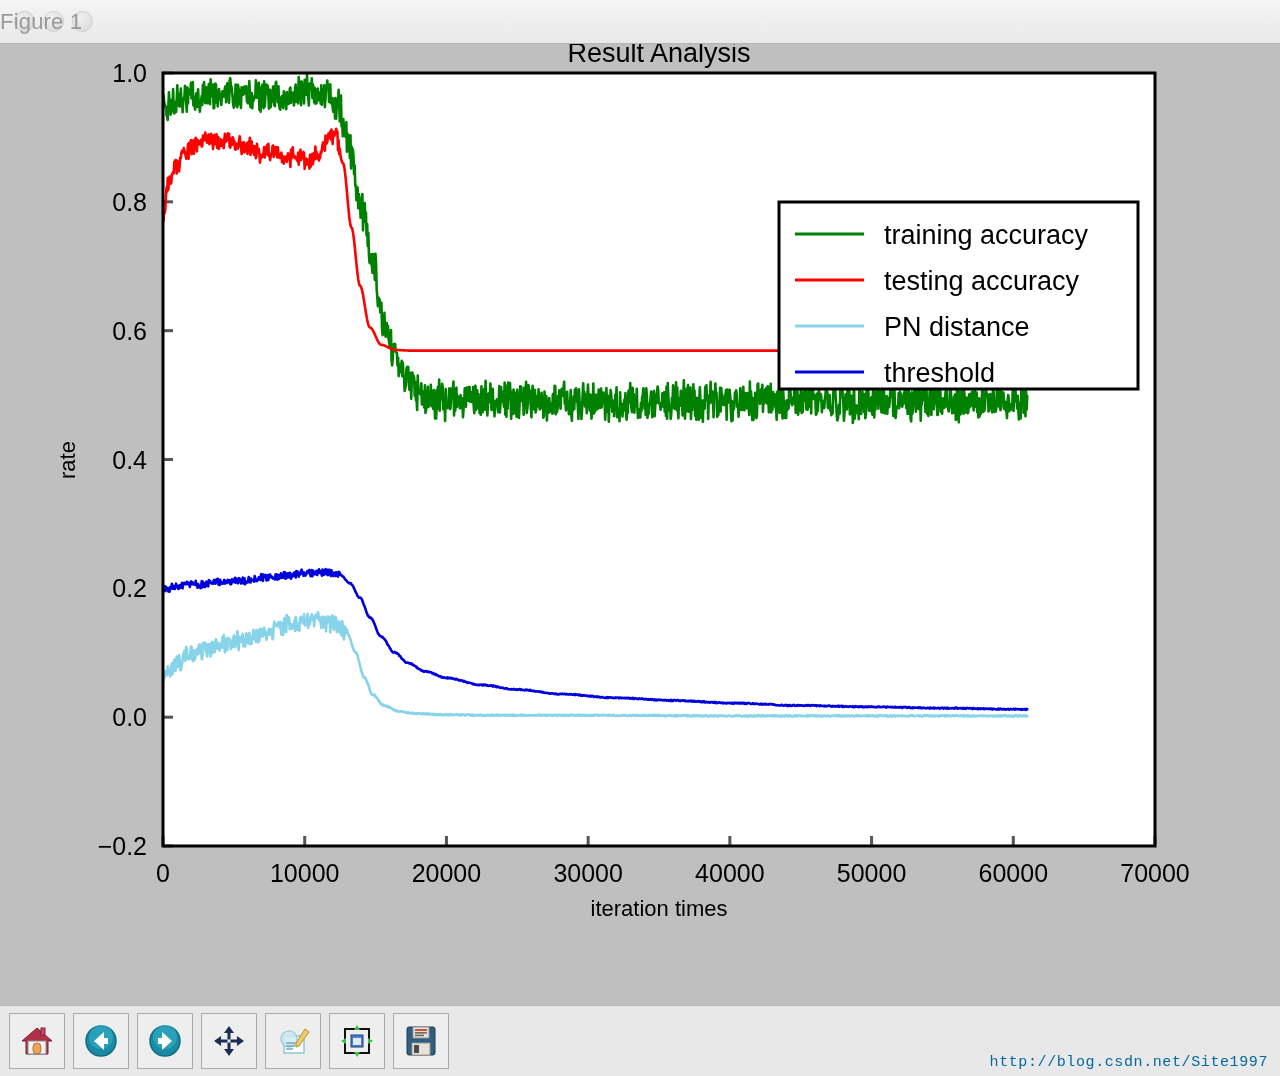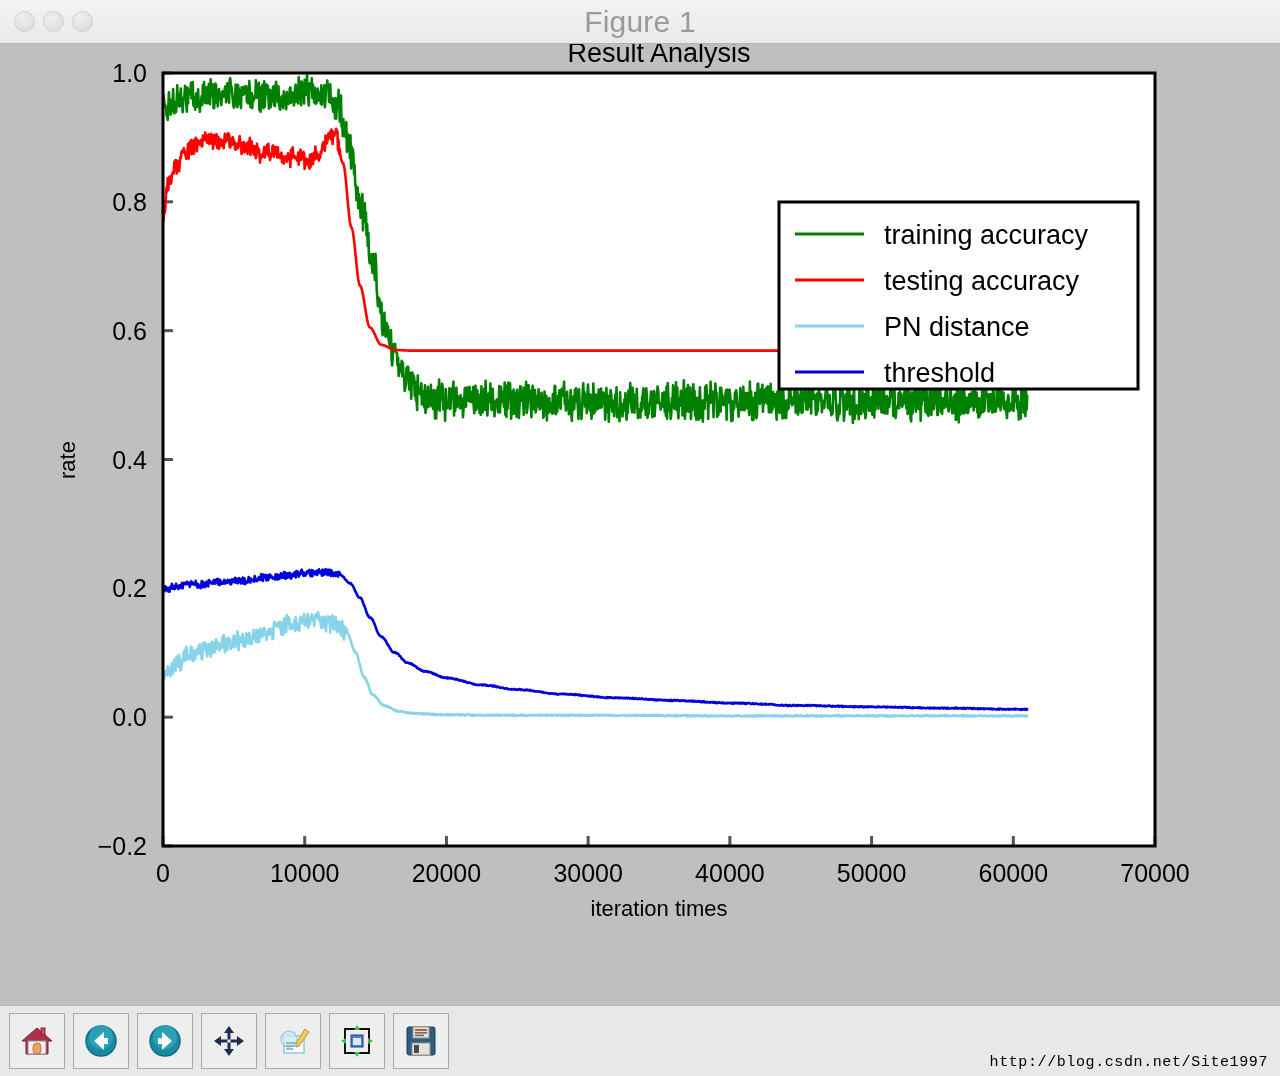--- a/index.html
+++ b/index.html
@@ -43,22 +43,21 @@
     height: 21px;
     border-radius: 50%;
     background: radial-gradient(circle at 38% 32%, #f0f0f0 0%, #e3e3e3 55%, #d8d8d8 100%);
     border: 1px solid #cfcfcf;
     box-sizing: border-box;
   }
   #titlebar-title {
     position: absolute;
     left: 0;
     right: 0;
-    text-align: center;
-    font-size: 30px;
+    font-size: 22px;
     color: #9a9a9a;
     font-family: "Liberation Sans", sans-serif;
     letter-spacing: 0.2px;
     pointer-events: none;
   }
 
   
   #figure-area {
     flex: 1 1 auto;
     position: relative;
@@ -94,21 +93,21 @@
     justify-content: center;
     cursor: pointer;
   }
   .tool-btn svg { display: block; }
   #watermark {
     position: absolute;
     right: 12px;
     bottom: 5px;
     font-family: "Liberation Mono", monospace;
     font-size: 15px;
-    color: #000000;
+    color: #0369a1;
     letter-spacing: 0.6px;
     white-space: nowrap;
   }
 
   
   .plt-text {
     font-family: "Liberation Sans", sans-serif;
     fill: #000000;
   }
   .tick-label { font-size: 25px; }

